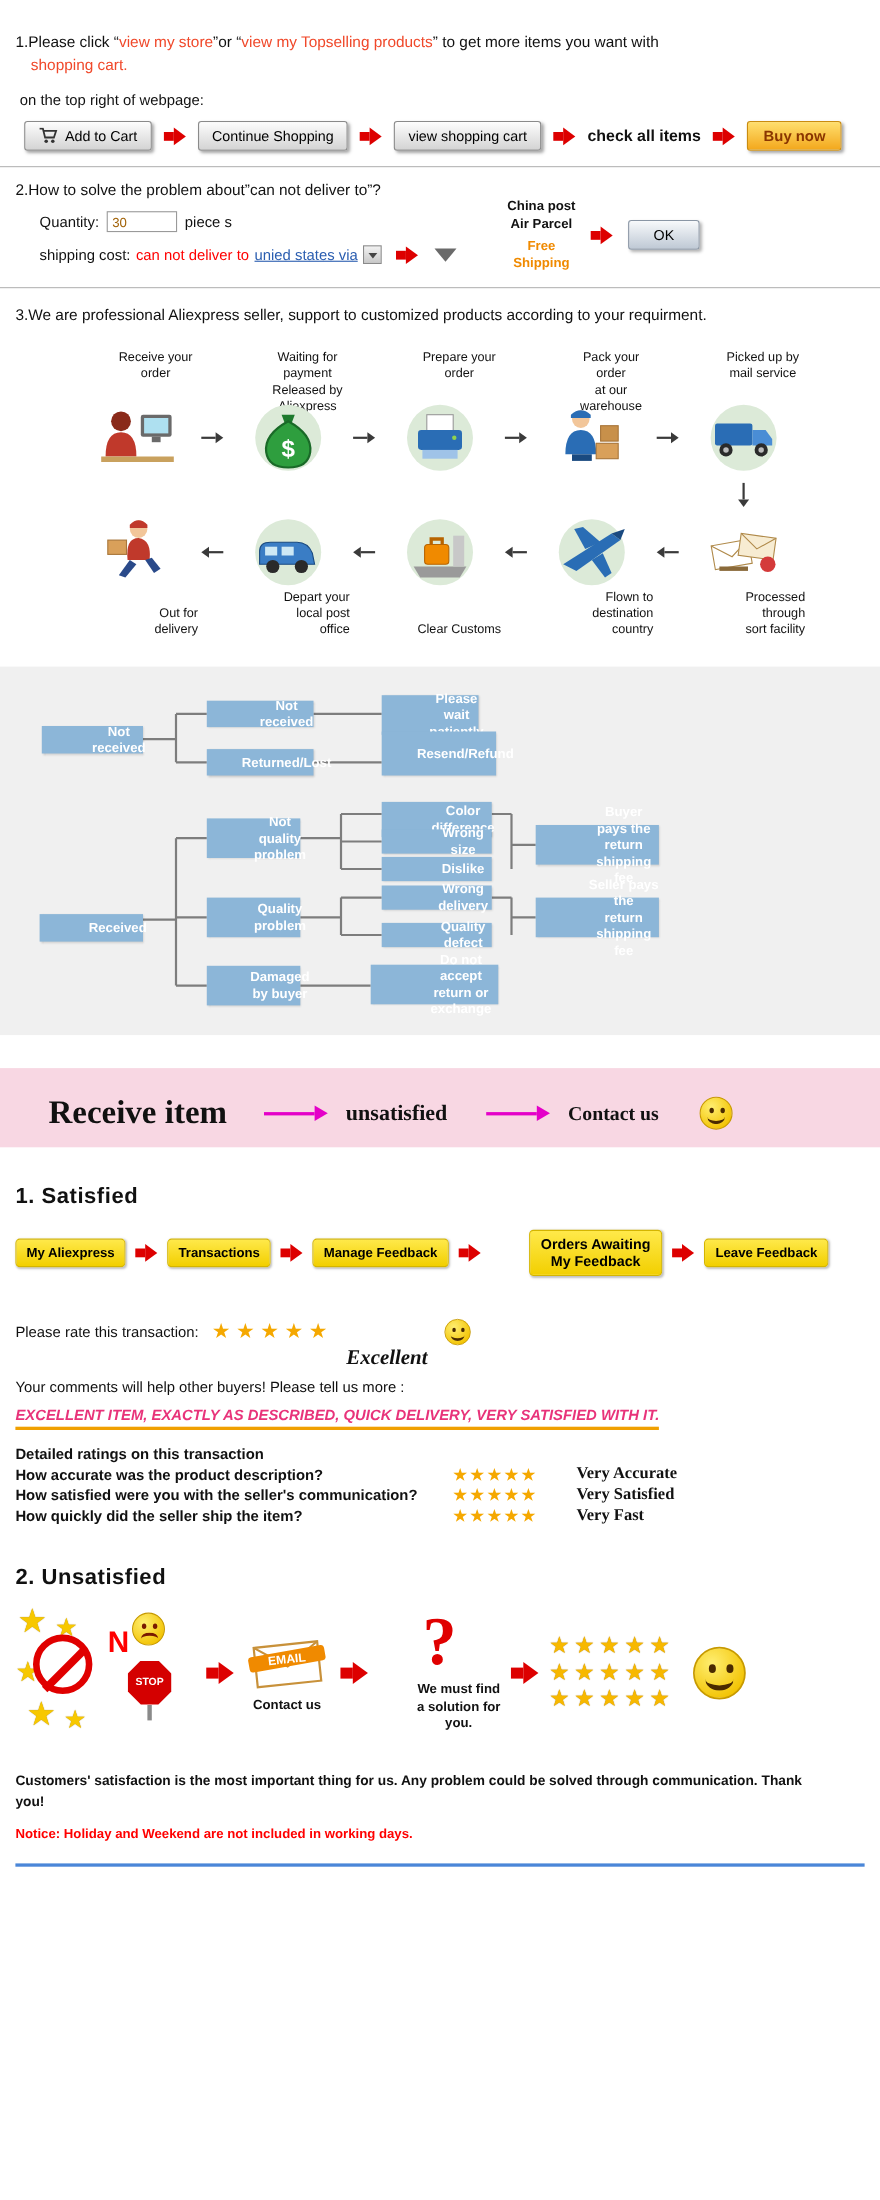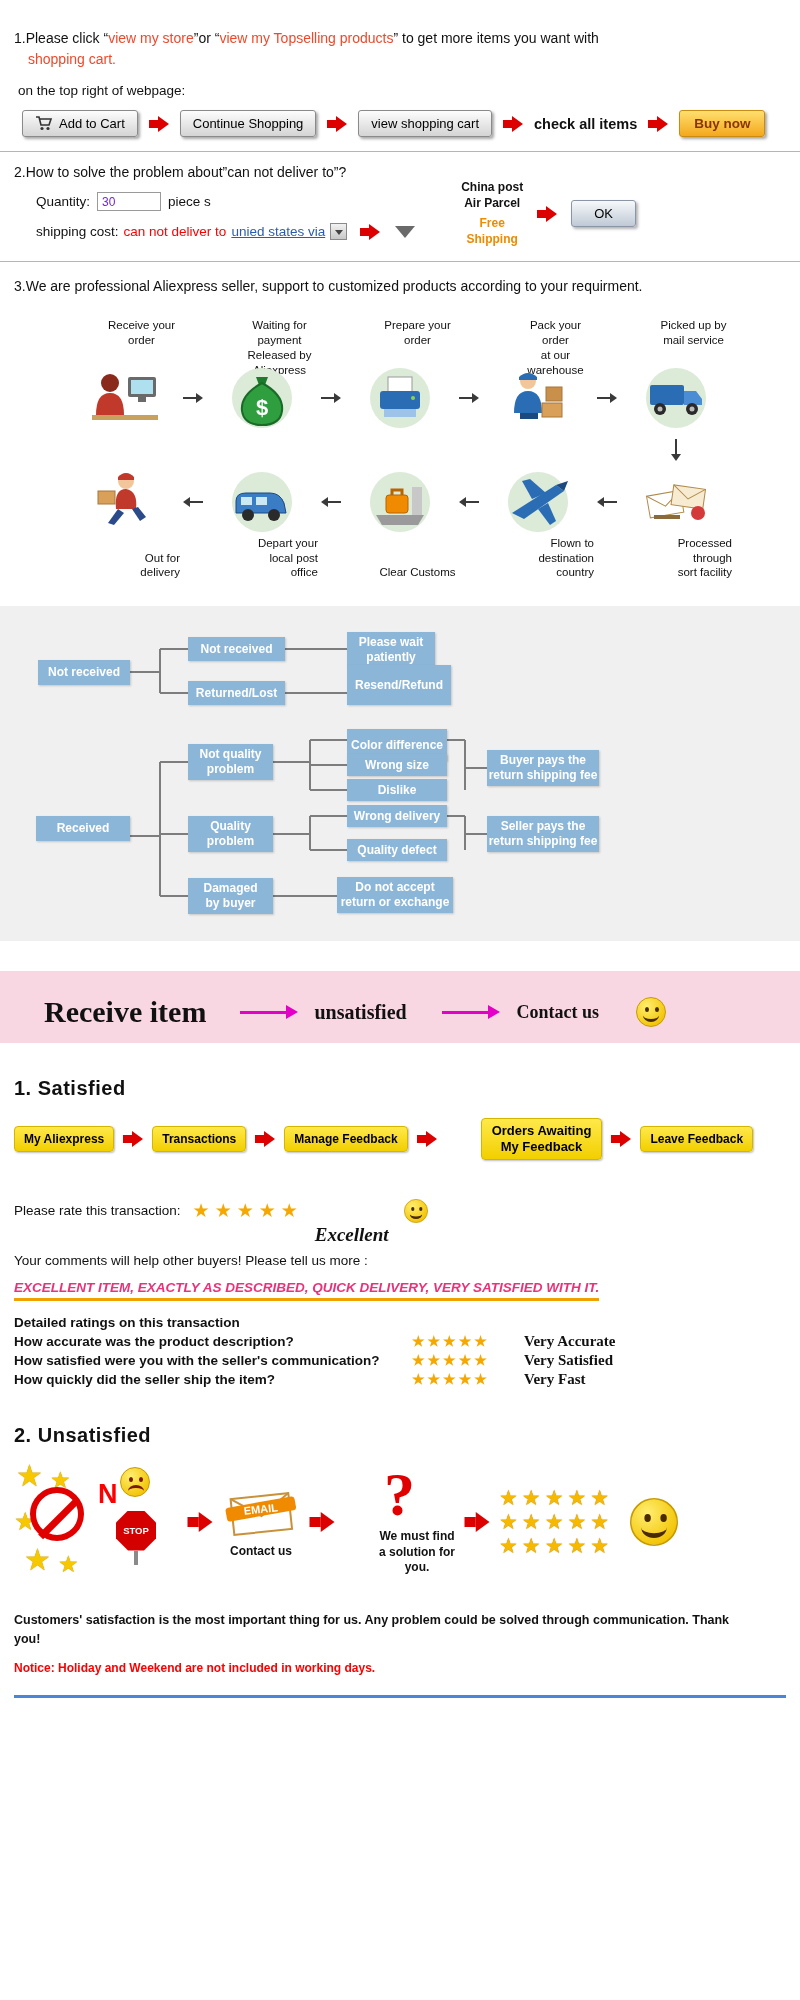--- a/index.html
+++ b/index.html
@@ -60,21 +60,21 @@
              background:linear-gradient(#ffdf6e,#f3a81d); border:1px solid #c98c10; border-radius:3px;
              box-shadow:2px 2px 3px rgba(0,0,0,.35); cursor:pointer; }
   .check-all { font-size:14.5px; font-weight:bold; }
 
   
   .sec2 { padding:2px 14px 0; }
   .sec2-title { font-size:14px; margin-bottom:12px; }
   .sec2-body { display:flex; align-items:flex-start; }
   .sec2-left { margin-left:22px; }
   .q-row { font-size:13.5px; margin-bottom:12px; display:flex; align-items:center; gap:7px; }
-  .q-input { width:64px; height:19px; border:1px solid #9a9a9a; font-size:12px; color:#6d28d9; padding-left:4px;
+  .q-input { width:64px; height:19px; border:1px solid #9a9a9a; font-size:12px; color:#a16207; padding-left:4px;
              font-family:inherit; }
   .ship-row { font-size:13.5px; display:flex; align-items:center; gap:5px; }
   .red-text { color:#f00; }
   .blue-link { color:#2a5db0; text-decoration:underline; cursor:pointer; }
   .mini-select { position:relative; display:inline-block; width:17px; height:17px;
                  background:linear-gradient(#f2f2f2,#c8c8c8); border:1px solid #8a8a8a; }
   .mini-select::after { content:""; position:absolute; left:4px; top:6px; width:0; height:0;
                         border-left:4px solid transparent; border-right:4px solid transparent; border-top:5px solid #444; }
   .tri-down-lg { width:0; height:0; border-left:10px solid transparent; border-right:10px solid transparent;
                  border-top:12px solid #6a6a6a; display:inline-block; }
@@ -93,21 +93,21 @@
                grid-template-rows:42px 76px 28px 76px 42px; }
   .flow-lbl { font-size:11.5px; line-height:1.3; text-align:center; align-self:start; }
   .flow-lbl.bot { align-self:end; padding-bottom:2px;text-align:right; }
   .flow-ic { display:flex; align-items:center; justify-content:center; }
 
   
   .flowchart { position:relative; width:800px; height:335px; background:#f0f0f0; margin-top:24px; }
   .fc-lines { position:absolute; left:0; top:0; }
   .fc-box { position:absolute; background:#8cb6d8; color:#fff; font-size:12px; font-weight:bold;
             display:flex; align-items:center; justify-content:center; text-align:center;
-            white-space:pre-line; line-height:1.25; box-shadow:1px 1px 2px rgba(0,0,0,.18); }
+            white-space:pre-line; line-height:1.25; box-shadow:1px 1px 2px rgba(0,0,0,.18);padding-left:48px; }
 
   
   .banner { background:#f8d7e3; margin-top:30px; padding:24px 0 14px; display:flex; align-items:center; }
   .banner-title { font-size:30px; font-weight:bold; margin-left:44px; }
   .banner-rows { margin-left:34px; display:flex; flex-direction:column; gap:10px; }
   .banner-row { display:flex; align-items:center; gap:16px; }
   .banner-word { font-size:20px; font-weight:bold; width:112px; }
   .banner-word2 { font-size:18px; font-weight:bold; width:104px; }
 
   
@@ -376,21 +376,21 @@
         <path d="M447 210 H465 M465 210 V244 M465 228 H487"></path>
         <path d="M273 290 H337"></path>
       </g>
     </svg>
     <div class="fc-box" style="left:38px;top:54px;width:92px;height:25px">Not received</div>
     <div class="fc-box" style="left:188px;top:31px;width:97px;height:24px">Not received</div>
     <div class="fc-box" style="left:188px;top:75px;width:97px;height:24px">Returned/Lost</div>
     <div class="fc-box" style="left:347px;top:26px;width:88px;height:36px">Please wait
 patiently</div>
     <div class="fc-box" style="left:347px;top:59px;width:104px;height:40px">Resend/Refund</div>
-    <div class="fc-box" style="left:36px;top:210px;width:94px;height:25px">Received</div>
+    <div class="fc-box" style="left:36px;top:225px;width:94px;height:25px">Received</div>
     <div class="fc-box" style="left:188px;top:138px;width:85px;height:36px">Not quality
 problem</div>
     <div class="fc-box" style="left:188px;top:210px;width:85px;height:36px">Quality
 problem</div>
     <div class="fc-box" style="left:188px;top:272px;width:85px;height:36px">Damaged
 by buyer</div>
     <div class="fc-box" style="left:347px;top:123px;width:100px;height:32px">Color difference</div>
     <div class="fc-box" style="left:347px;top:148px;width:100px;height:22px">Wrong size</div>
     <div class="fc-box" style="left:347px;top:173px;width:100px;height:22px">Dislike</div>
     <div class="fc-box" style="left:347px;top:199px;width:100px;height:22px">Wrong delivery</div>

